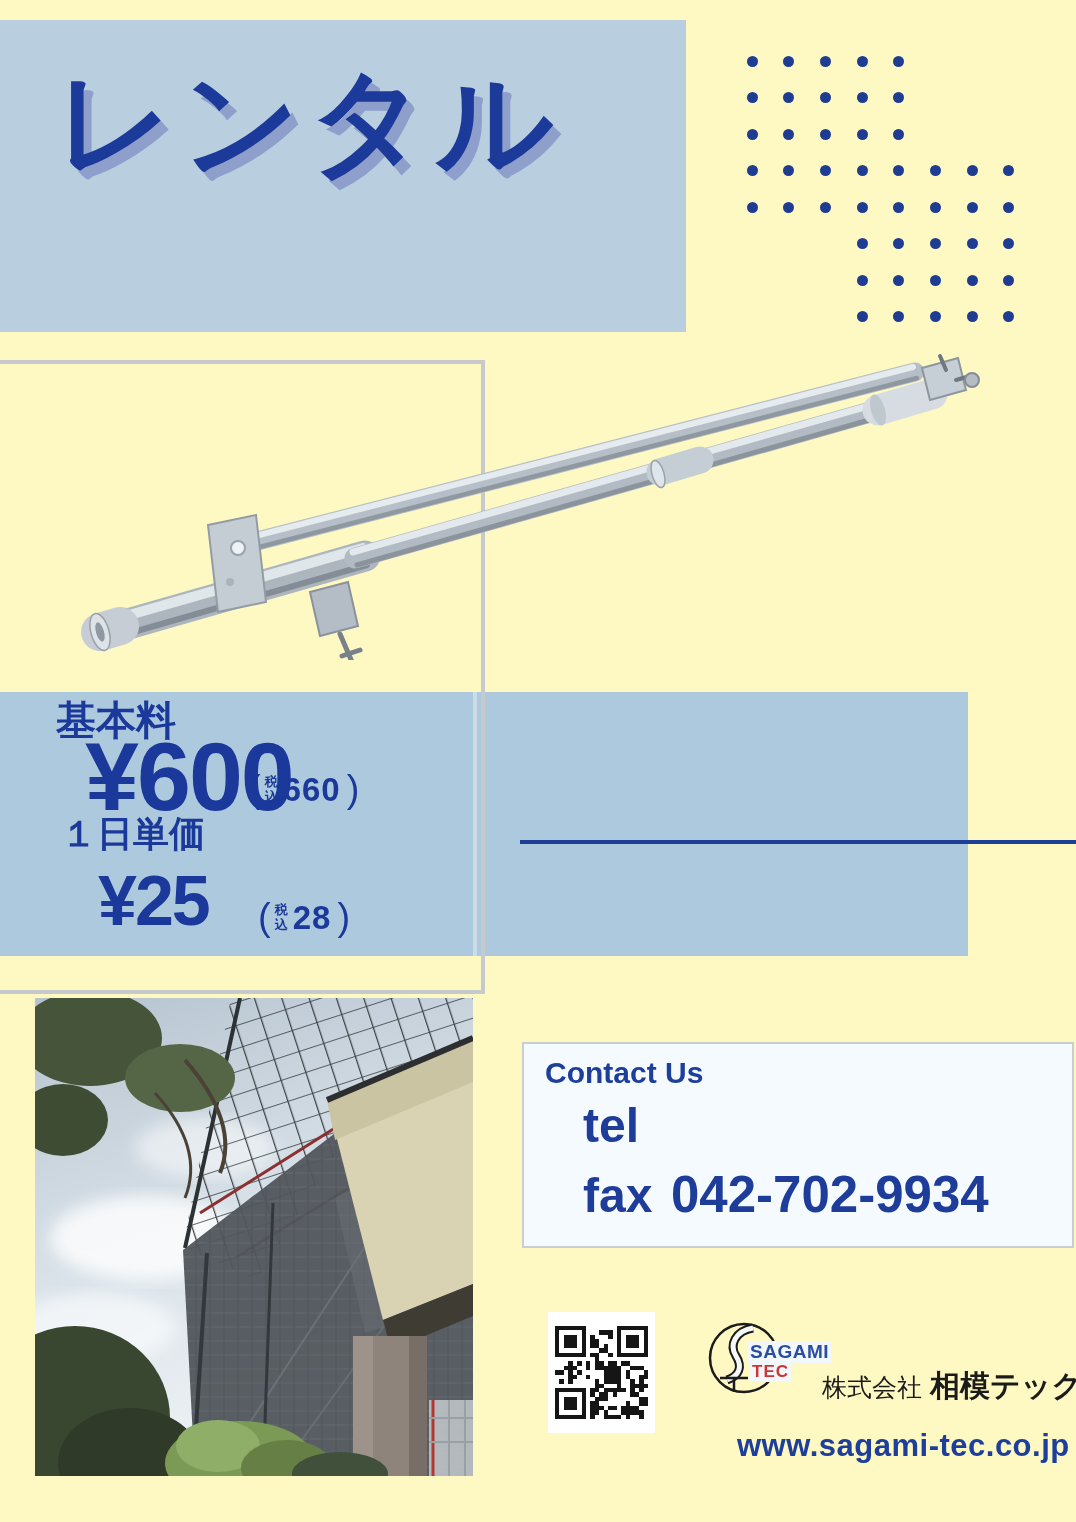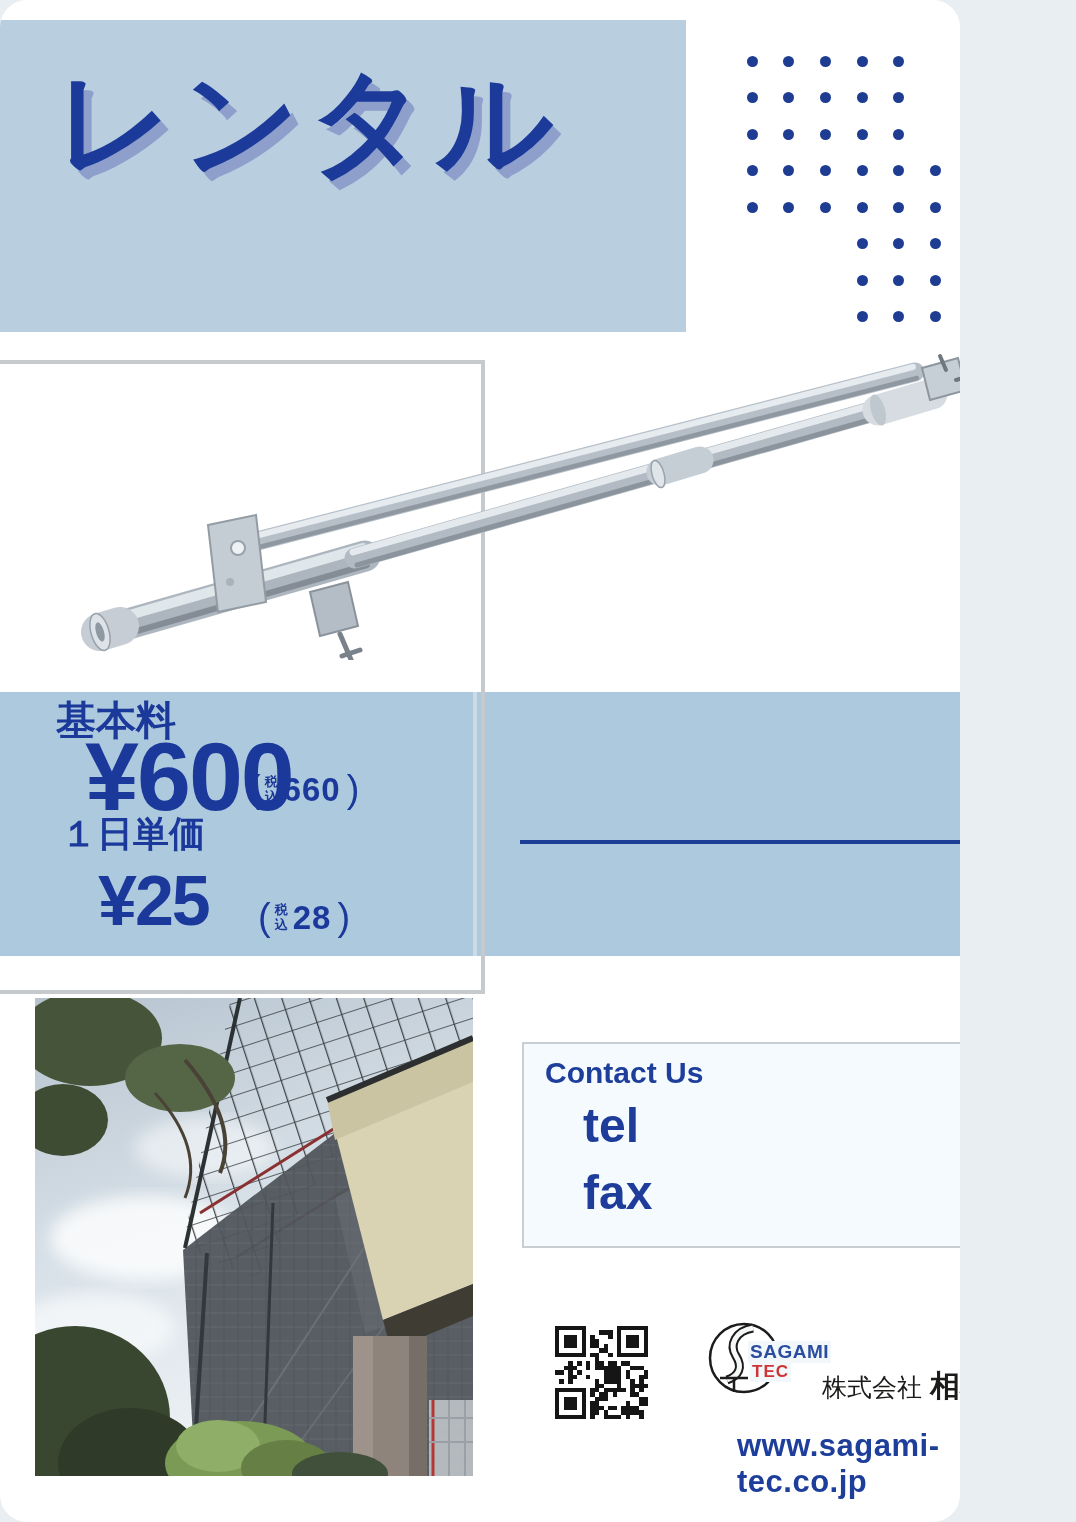--- a/index.html
+++ b/index.html
@@ -1,17 +1,17 @@
 <!DOCTYPE html>
 <html><head>
 <meta charset="utf-8">
 <style>
   html,body{margin:0;padding:0;background:#e9eef2;}
-  .page{position:relative;width:960px;height:1522px;background:#ffffff;overflow:hidden;
-        font-family:"Liberation Sans","DejaVu Sans",sans-serif;border-radius:27px;}
+  .page{position:relative;width:1076px;height:1522px;background:#fef9c3;overflow:hidden;
+        font-family:"Liberation Sans","DejaVu Sans",sans-serif;}
 
   
   .header-box{position:absolute;left:0;top:20px;width:686px;height:312px;background:#b9cfe0;}
   .title{position:absolute;left:55px;top:44px;font-size:116px;line-height:1;font-weight:800;
          letter-spacing:8px;color:#1c3a99;text-shadow:8px 9px 0 #8d9fca;white-space:nowrap;}
   .subtitle{position:absolute;left:62px;top:208px;font-size:64px;line-height:1;font-weight:800;
             letter-spacing:2px;color:#1c3a99;text-shadow:6px 7px 0 #96a3bf;white-space:nowrap;}
   .subtitle .model{font-size:57px;font-weight:800;letter-spacing:4px;margin-left:48px;}
 
   
@@ -263,20 +263,21 @@
   </svg>
 
   <div class="contact-box">
     <div class="contact-heading">Contact Us</div>
     <div class="contact-rows">
       <div class="c-row">
         <span class="c-label">tel</span>
       </div>
       <div class="c-row">
         <span class="c-label">fax</span>
+        <span class="c-num">042-702-9934</span>
       </div>
     </div>
   </div>
 
   <div class="qr-box">
     <svg id="qr" width="93" height="93" viewBox="0 0 21 21" shape-rendering="crispEdges">
         <rect x="10" y="1" width="1" height="1" fill="#151515"></rect>
         <rect x="11" y="1" width="1" height="1" fill="#151515"></rect>
         <rect x="12" y="1" width="1" height="1" fill="#151515"></rect>
         <rect x="8" y="2" width="1" height="1" fill="#151515"></rect>

